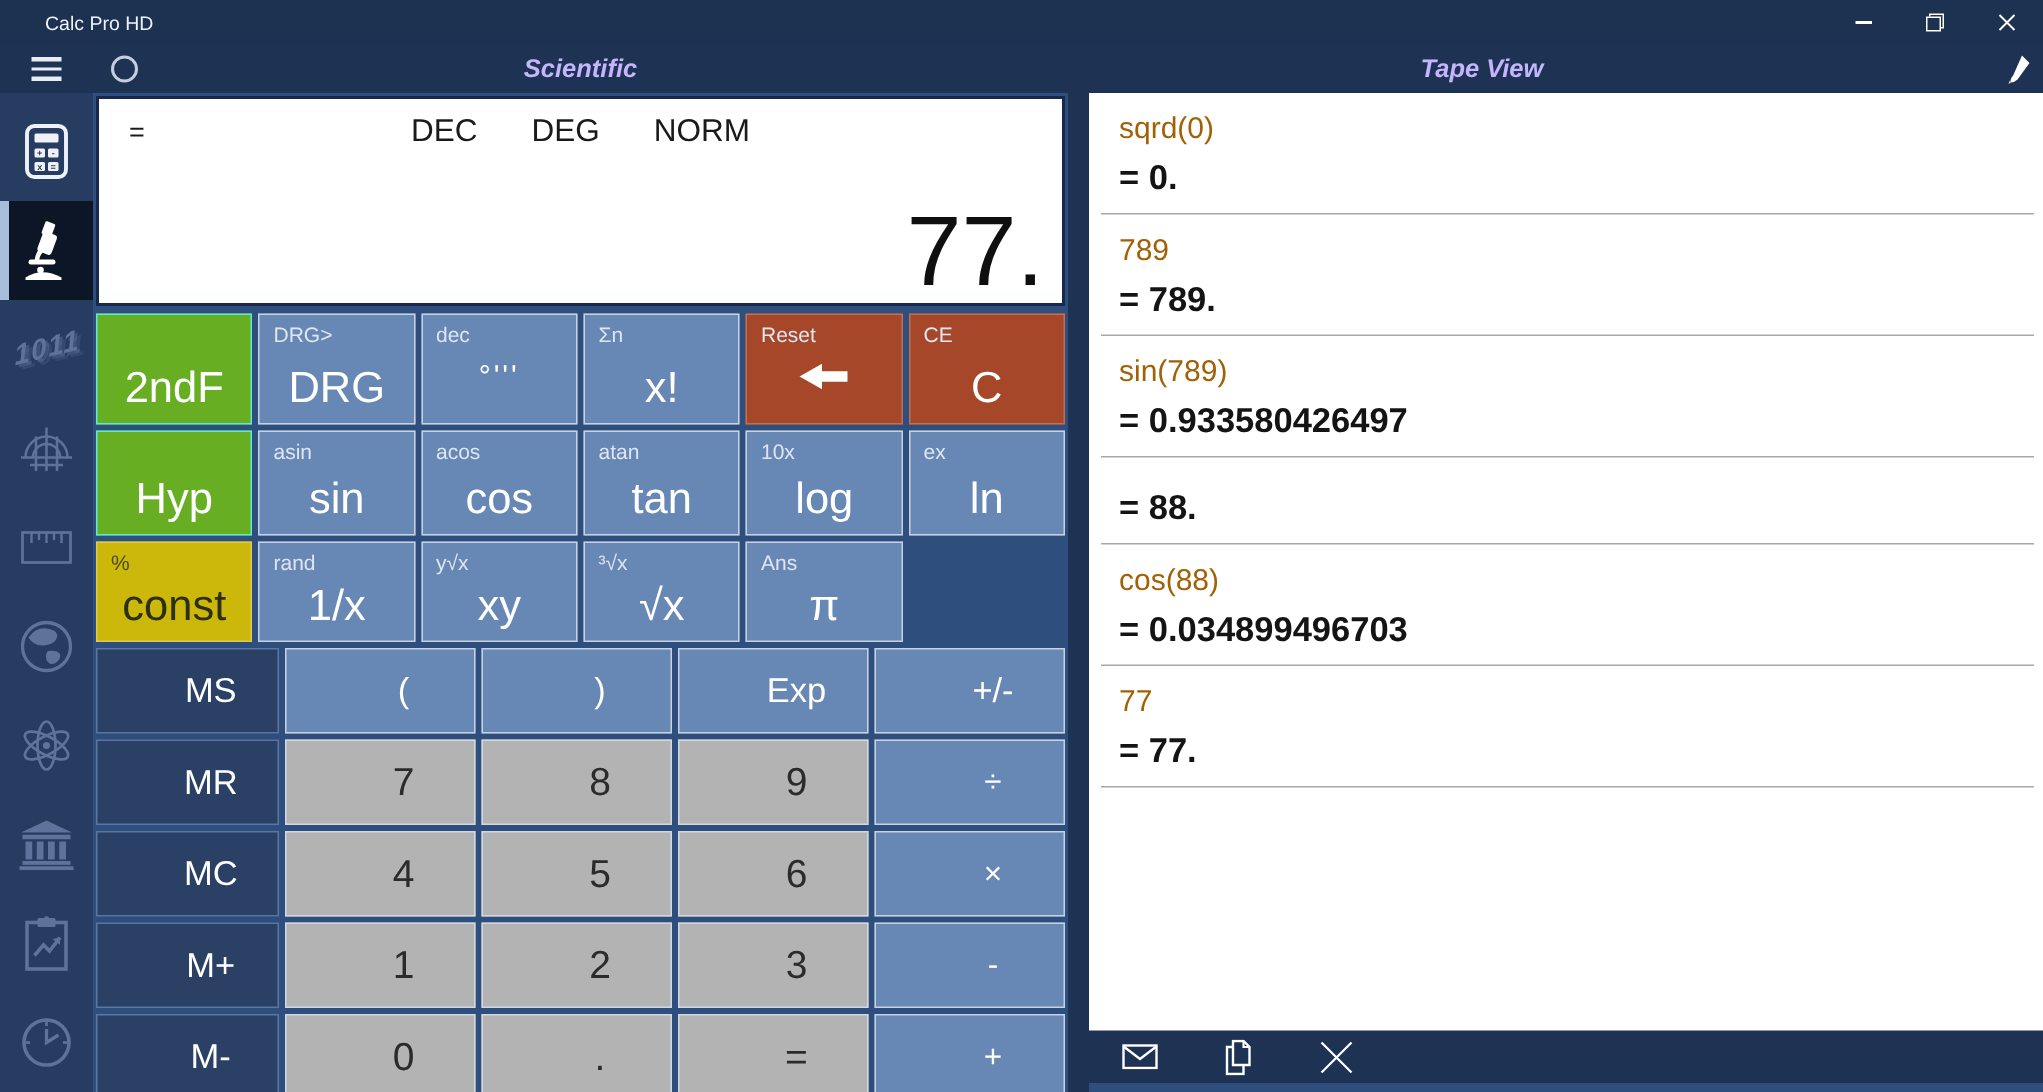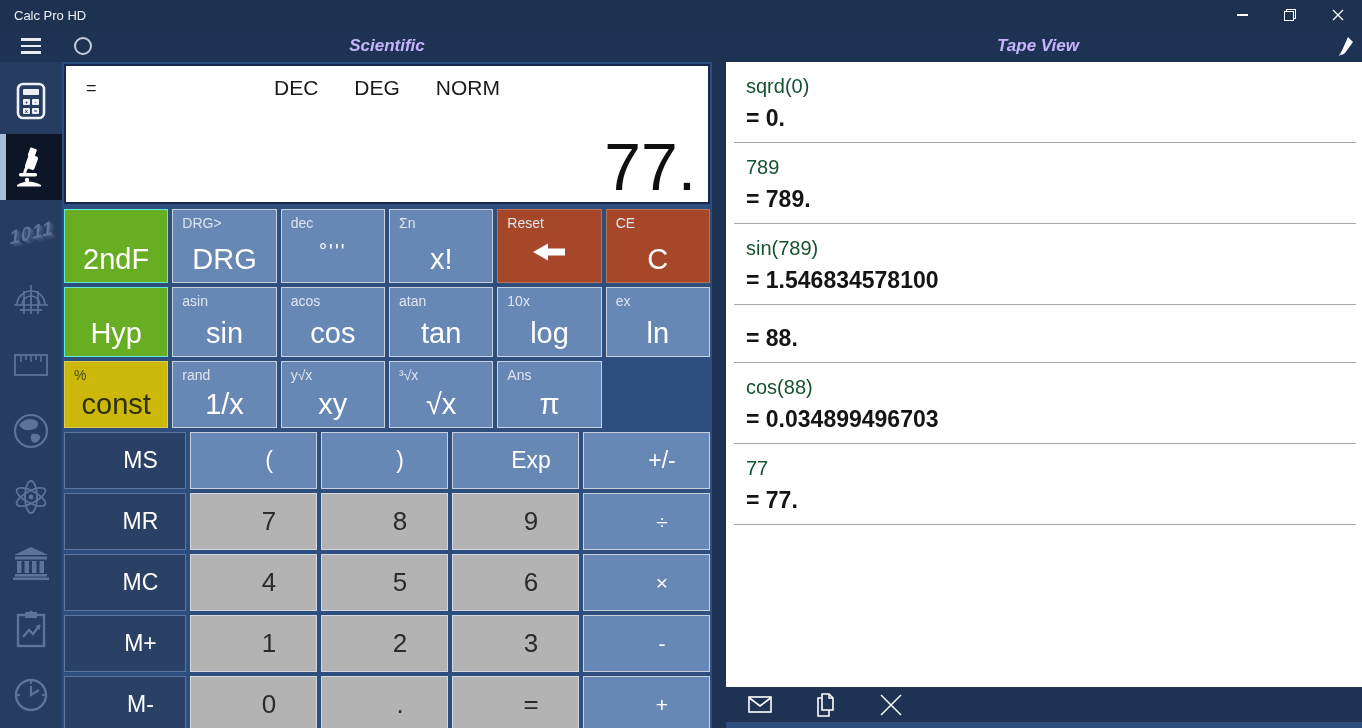--- a/index.html
+++ b/index.html
@@ -2,37 +2,37 @@
 <html><head>
 <meta charset="utf-8">
 <style>
   html,body { margin:0; padding:0; }
   body {
     width:1362px; height:728px; overflow:hidden;
     background:#1e3253; font-family:"Liberation Sans", sans-serif;
     -webkit-font-smoothing:antialiased;
   }
   
-  .titlebar { height:30px; background:#1d3150; display:flex; align-items:center; }
+  .titlebar { height:30px; background:#1d3150; display:flex; align-items:center;padding-left:16px; }
   .app-title { margin-left:14px; font-size:13px; color:#eef2f8; }
   .win-controls { margin-left:auto; display:flex; height:100%; }
   .win-btn { width:48px; height:100%; display:flex; align-items:center; justify-content:center; color:#fff; }
   .min-glyph { width:11px; height:2px; background:#fff; display:block; }
   .restore-glyph { position:relative; width:12px; height:12px; display:block; }
   .restore-glyph .back { position:absolute; top:0; right:0; width:8px; height:8px; border:1px solid #fff; }
   .restore-glyph .front { position:absolute; bottom:0; left:0; width:8px; height:8px; border:1px solid #fff; background:#1d3150; }
 
   .menubar { height:32px; background:#1e3253; position:relative; display:flex; align-items:center; }
   .hamburger { width:62px; display:flex; flex-direction:column; align-items:center; gap:4px; }
   .hamburger span { width:20px; height:2.5px; background:#e8edf5; display:block; }
   .ring { width:14px; height:14px; border:2.5px solid #c6cedd; border-radius:50%; margin-left:12px; }
   .menu-title { position:absolute; top:0; height:32px; display:flex; align-items:center; justify-content:center;
     color:#c4b5fd; font-size:17px; font-weight:bold; font-style:italic; }
   .menu-title.left  { left:62px;  width:650px; }
-  .menu-title.right { left:738px; width:600px; }
+  .menu-title.right { left:688px; width:600px; }
   .pen-wrap { position:absolute; right:8px; top:6px; }
 
   
   .content { display:flex; height:666px; }
 
   .sidebar { width:62px; background:#263c60; overflow:hidden; }
   .side-item { height:66px; display:flex; align-items:center; justify-content:center; }
   .side-item:first-child { margin-top:6px; }
   .side-item.selected { background:#0c1626; box-shadow:inset 6px 0 0 0 #a8bdd9; }
   .bin-glyph { font-size:19px; font-weight:bold; font-style:italic; color:#5d739a;
@@ -71,21 +71,21 @@
   .key.number .lab { color:#2b2b2b; }
   .key.memory .lab { font-size:23px; }
   .key.operator .lab { font-size:21px; }
   .key.bracket .lab { font-size:23px; }
 
   .divider { width:14px; background:#1e3253; }
 
   .tape-pane { flex:1; background:#fff; display:flex; flex-direction:column; overflow:hidden; }
   .tape-list { flex:1; padding:0 6px 0 8px; overflow:hidden; }
   .tape-entry { padding:13px 0 10px 12px; border-bottom:1px solid #a8a8a8; }
-  .tape-entry .expr { font-size:20px; color:#14532d; }
+  .tape-entry .expr { font-size:20px; color:#a16207; }
   .tape-entry .res  { font-size:23px; font-weight:bold; color:#141414; margin-top:7px; }
   .tape-bar { height:35px; background:#1e3253; display:flex; align-items:center; padding-left:22px; gap:44px; }
   .tape-bar > div { display:flex; align-items:center; justify-content:center; }
   .tape-strip { height:6px; background:#2e4f7d; }
 </style>
 </head>
 <body>
 
 <div>
 
@@ -410,21 +410,21 @@
         <div class="tape-entry">
           <div class="expr">sqrd(0)</div>
           <div class="res">= 0.</div>
         </div>
         <div class="tape-entry">
           <div class="expr">789</div>
           <div class="res">= 789.</div>
         </div>
         <div class="tape-entry">
           <div class="expr">sin(789)</div>
-          <div class="res">= 1.546834578100</div>
+          <div class="res">= 0.933580426497</div>
         </div>
         <div class="tape-entry">
           <div class="res">= 88.</div>
         </div>
         <div class="tape-entry">
           <div class="expr">cos(88)</div>
           <div class="res">= 0.034899496703</div>
         </div>
         <div class="tape-entry">
           <div class="expr">77</div>

